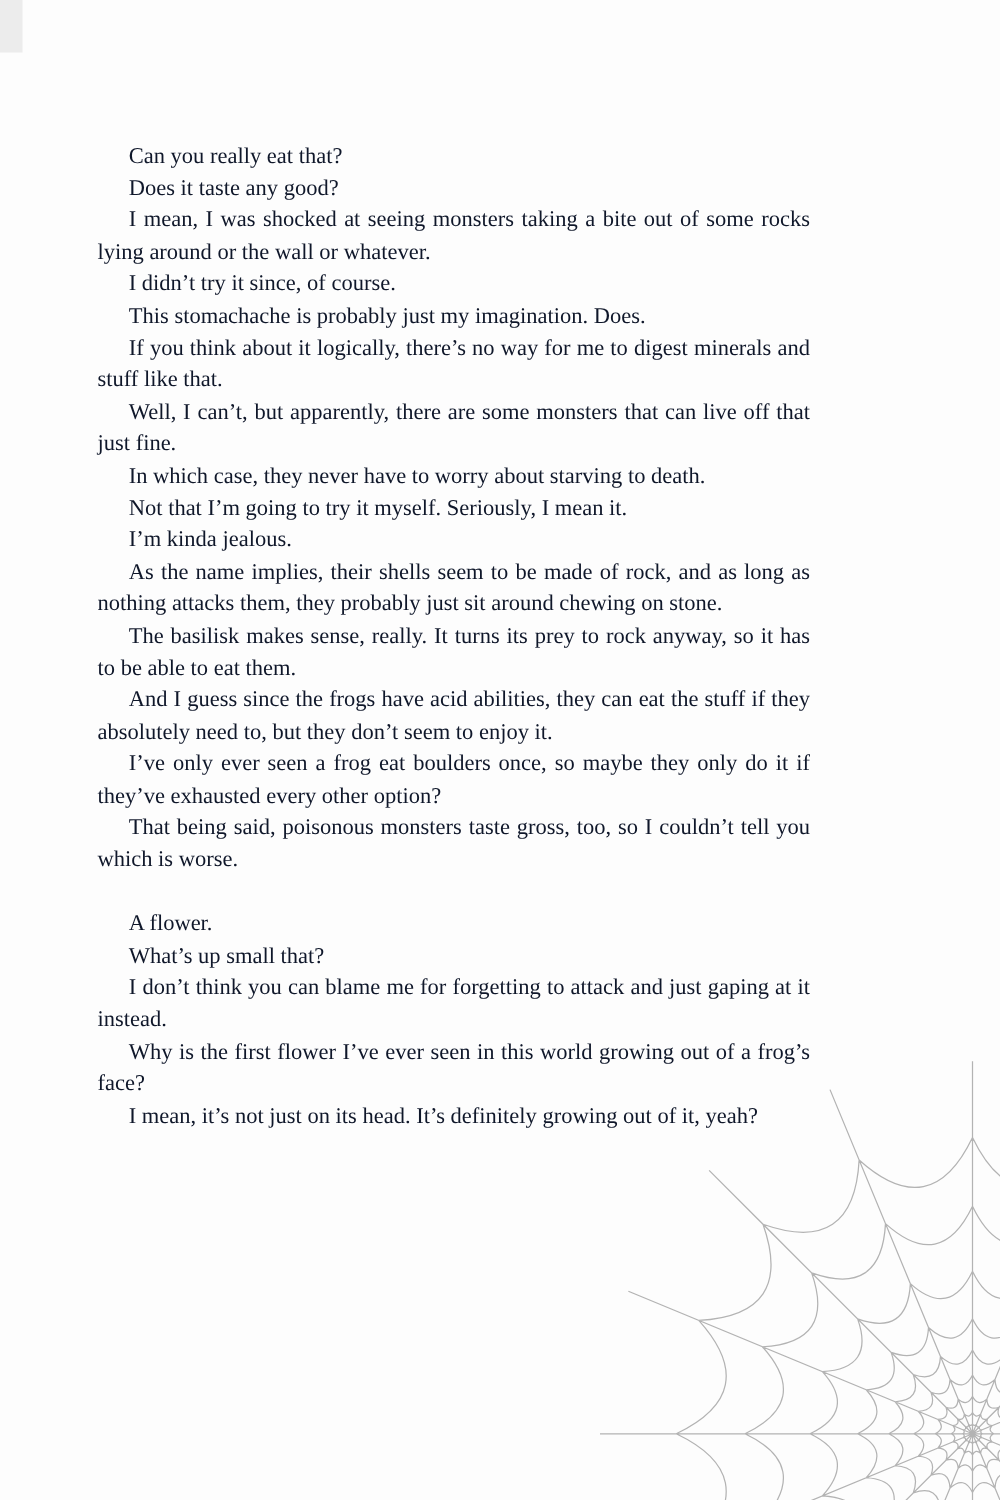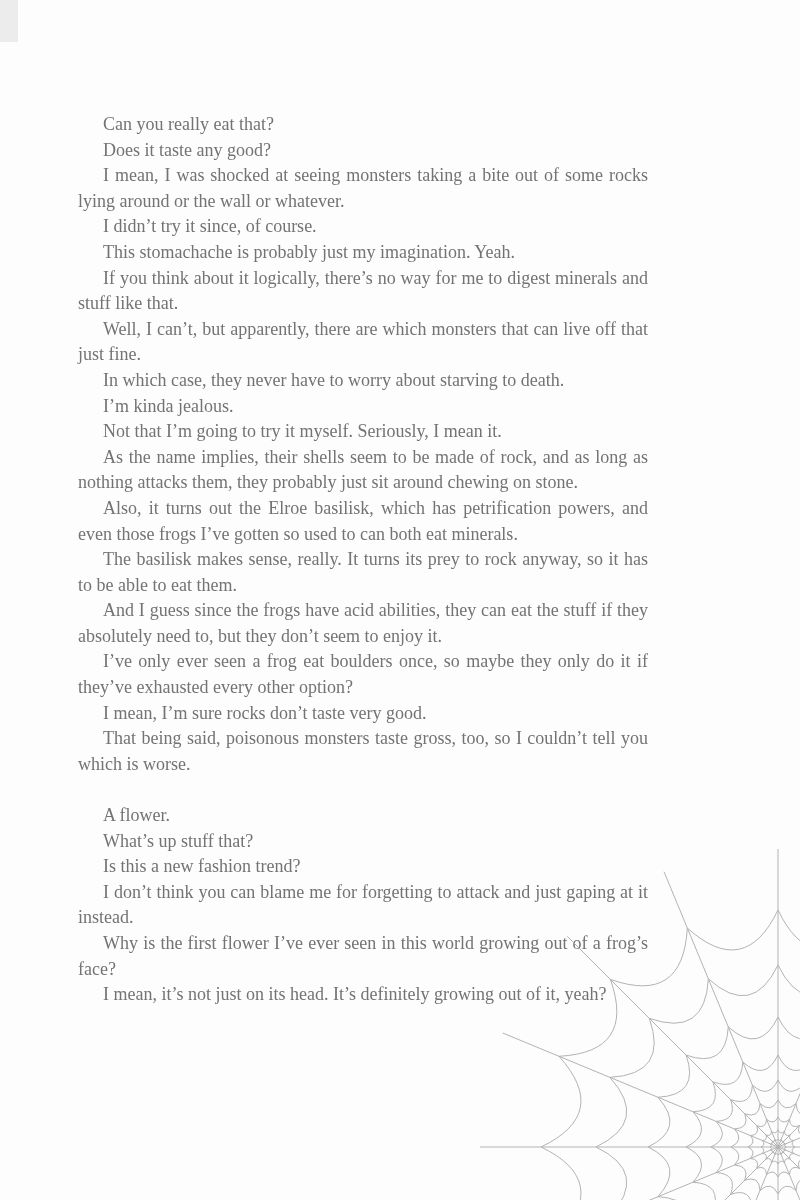--- a/index.html
+++ b/index.html
@@ -21,21 +21,21 @@
     top: 0;
     width: 18px;
     height: 42px;
     background: #ececec;
   }
   .text-block {
     position: absolute;
     left: 78px;
     top: 112px;
     width: 570px;
-    color: #737373;
+    color: #0f172a;
     font-size: 18px;
     line-height: 25.6px;
   }
   .text-block p {
     margin: 0;
     text-indent: 25px;
     text-align: justify;
   }
   .section-break {
     height: 25.6px;
@@ -55,41 +55,38 @@
 <div class="page">
 
   <div class="corner-artifact"></div>
 
   <div class="text-block">
     <div>
         <p>Can you really eat that?</p>
         <p>Does it taste any good?</p>
         <p>I mean, I was shocked at seeing monsters taking a bite out of some rocks lying around or the wall or whatever.</p>
         <p>I didn’t try it since, of course.</p>
-        <p>This stomachache is probably just my imagination. Yeah.</p>
+        <p>This stomachache is probably just my imagination. Does.</p>
         <p>If you think about it logically, there’s no way for me to digest minerals and stuff like that.</p>
-        <p>Well, I can’t, but apparently, there are which monsters that can live off that just fine.</p>
+        <p>Well, I can’t, but apparently, there are some monsters that can live off that just fine.</p>
         <p>In which case, they never have to worry about starving to death.</p>
+        <p>Not that I’m going to try it myself. Seriously, I mean it.</p>
         <p>I’m kinda jealous.</p>
-        <p>Not that I’m going to try it myself. Seriously, I mean it.</p>
         <p>As the name implies, their shells seem to be made of rock, and as long as nothing attacks them, they probably just sit around chewing on stone.</p>
-        <p>Also, it turns out the Elroe basilisk, which has petrification powers, and even those frogs I’ve gotten so used to can both eat minerals.</p>
         <p>The basilisk makes sense, really. It turns its prey to rock anyway, so it has to be able to eat them.</p>
         <p>And I guess since the frogs have acid abilities, they can eat the stuff if they absolutely need to, but they don’t seem to enjoy it.</p>
         <p>I’ve only ever seen a frog eat boulders once, so maybe they only do it if they’ve exhausted every other option?</p>
-        <p>I mean, I’m sure rocks don’t taste very good.</p>
         <p>That being said, poisonous monsters taste gross, too, so I couldn’t tell you which is worse.</p>
       </div>
 
     <div class="section-break"></div>
 
     <div>
         <p>A flower.</p>
-        <p>What’s up stuff that?</p>
-        <p>Is this a new fashion trend?</p>
+        <p>What’s up small that?</p>
         <p>I don’t think you can blame me for forgetting to attack and just gaping at it instead.</p>
         <p>Why is the first flower I’ve ever seen in this world growing out of a frog’s face?</p>
         <p>I mean, it’s not just on its head. It’s definitely growing out of it, yeah?</p>
       </div>
   </div>
 
   <svg class="web-svg" viewBox="0 0 800 1200" xmlns="http://www.w3.org/2000/svg">
       <path d="M778 1147L1076.0 1147.0M778 1147L1053.3 1033.0M778 1147L988.7 936.3M778 1147L892.0 871.7M778 1147L778.0 849.0M778 1147L664.0 871.7M778 1147L567.3 936.3M778 1147L502.7 1033.0M778 1147L480.0 1147.0M778 1147L502.7 1261.0M778 1147L567.3 1357.7M778 1147L664.0 1422.3M778 1147L778.0 1445.0M778 1147L892.0 1422.3M778 1147L988.7 1357.7M778 1147L1053.3 1261.0M786.0 1147.0Q783.6 1145.9 785.4 1143.9M785.4 1143.9Q782.8 1143.8 783.7 1141.3M783.7 1141.3Q781.2 1142.2 781.1 1139.6M781.1 1139.6Q779.1 1141.4 778.0 1139.0M778.0 1139.0Q776.9 1141.4 774.9 1139.6M774.9 1139.6Q774.8 1142.2 772.3 1141.3M772.3 1141.3Q773.2 1143.8 770.6 1143.9M770.6 1143.9Q772.4 1145.9 770.0 1147.0M770.0 1147.0Q772.4 1148.1 770.6 1150.1M770.6 1150.1Q773.2 1150.2 772.3 1152.7M772.3 1152.7Q774.8 1151.8 774.9 1154.4M774.9 1154.4Q776.9 1152.6 778.0 1155.0M778.0 1155.0Q779.1 1152.6 781.1 1154.4M781.1 1154.4Q781.2 1151.8 783.7 1152.7M783.7 1152.7Q782.8 1150.2 785.4 1150.1M785.4 1150.1Q783.6 1148.1 786.0 1147.0M795.0 1147.0Q790.0 1144.6 793.7 1140.5M793.7 1140.5Q788.2 1140.2 790.0 1135.0M790.0 1135.0Q784.8 1136.8 784.5 1131.3M784.5 1131.3Q780.4 1135.0 778.0 1130.0M778.0 1130.0Q775.6 1135.0 771.5 1131.3M771.5 1131.3Q771.2 1136.8 766.0 1135.0M766.0 1135.0Q767.8 1140.2 762.3 1140.5M762.3 1140.5Q766.0 1144.6 761.0 1147.0M761.0 1147.0Q766.0 1149.4 762.3 1153.5M762.3 1153.5Q767.8 1153.8 766.0 1159.0M766.0 1159.0Q771.2 1157.2 771.5 1162.7M771.5 1162.7Q775.6 1159.0 778.0 1164.0M778.0 1164.0Q780.4 1159.0 784.5 1162.7M784.5 1162.7Q784.8 1157.2 790.0 1159.0M790.0 1159.0Q788.2 1153.8 793.7 1153.5M793.7 1153.5Q790.0 1149.4 795.0 1147.0M808.0 1147.0Q799.2 1142.8 805.7 1135.5M805.7 1135.5Q796.0 1135.0 799.2 1125.8M799.2 1125.8Q790.0 1129.0 789.5 1119.3M789.5 1119.3Q782.2 1125.8 778.0 1117.0M778.0 1117.0Q773.8 1125.8 766.5 1119.3M766.5 1119.3Q766.0 1129.0 756.8 1125.8M756.8 1125.8Q760.0 1135.0 750.3 1135.5M750.3 1135.5Q756.8 1142.8 748.0 1147.0M748.0 1147.0Q756.8 1151.2 750.3 1158.5M750.3 1158.5Q760.0 1159.0 756.8 1168.2M756.8 1168.2Q766.0 1165.0 766.5 1174.7M766.5 1174.7Q773.8 1168.2 778.0 1177.0M778.0 1177.0Q782.2 1168.2 789.5 1174.7M789.5 1174.7Q790.0 1165.0 799.2 1168.2M799.2 1168.2Q796.0 1159.0 805.7 1158.5M805.7 1158.5Q799.2 1151.2 808.0 1147.0M825.0 1147.0Q811.2 1140.4 821.4 1129.0M821.4 1129.0Q806.1 1128.2 811.2 1113.8M811.2 1113.8Q796.8 1118.9 796.0 1103.6M796.0 1103.6Q784.6 1113.8 778.0 1100.0M778.0 1100.0Q771.4 1113.8 760.0 1103.6M760.0 1103.6Q759.2 1118.9 744.8 1113.8M744.8 1113.8Q749.9 1128.2 734.6 1129.0M734.6 1129.0Q744.8 1140.4 731.0 1147.0M731.0 1147.0Q744.8 1153.6 734.6 1165.0M734.6 1165.0Q749.9 1165.8 744.8 1180.2M744.8 1180.2Q759.2 1175.1 760.0 1190.4M760.0 1190.4Q771.4 1180.2 778.0 1194.0M778.0 1194.0Q784.6 1180.2 796.0 1190.4M796.0 1190.4Q796.8 1175.1 811.2 1180.2M811.2 1180.2Q806.1 1165.8 821.4 1165.0M821.4 1165.0Q811.2 1153.6 825.0 1147.0M845.0 1147.0Q825.3 1137.6 839.9 1121.4M839.9 1121.4Q818.1 1120.2 825.4 1099.6M825.4 1099.6Q804.8 1106.9 803.6 1085.1M803.6 1085.1Q787.4 1099.7 778.0 1080.0M778.0 1080.0Q768.6 1099.7 752.4 1085.1M752.4 1085.1Q751.2 1106.9 730.6 1099.6M730.6 1099.6Q737.9 1120.2 716.1 1121.4M716.1 1121.4Q730.7 1137.6 711.0 1147.0M711.0 1147.0Q730.7 1156.4 716.1 1172.6M716.1 1172.6Q737.9 1173.8 730.6 1194.4M730.6 1194.4Q751.2 1187.1 752.4 1208.9M752.4 1208.9Q768.6 1194.3 778.0 1214.0M778.0 1214.0Q787.4 1194.3 803.6 1208.9M803.6 1208.9Q804.8 1187.1 825.4 1194.4M825.4 1194.4Q818.1 1173.8 839.9 1172.6M839.9 1172.6Q825.3 1156.4 845.0 1147.0M870.0 1147.0Q843.0 1134.1 863.0 1111.8M863.0 1111.8Q833.1 1110.2 843.1 1081.9M843.1 1081.9Q814.8 1091.9 813.2 1062.0M813.2 1062.0Q790.9 1082.0 778.0 1055.0M778.0 1055.0Q765.1 1082.0 742.8 1062.0M742.8 1062.0Q741.2 1091.9 712.9 1081.9M712.9 1081.9Q722.9 1110.2 693.0 1111.8M693.0 1111.8Q713.0 1134.1 686.0 1147.0M686.0 1147.0Q713.0 1159.9 693.0 1182.2M693.0 1182.2Q722.9 1183.8 712.9 1212.1M712.9 1212.1Q741.2 1202.1 742.8 1232.0M742.8 1232.0Q765.1 1212.0 778.0 1239.0M778.0 1239.0Q790.9 1212.0 813.2 1232.0M813.2 1232.0Q814.8 1202.1 843.1 1212.1M843.1 1212.1Q833.1 1183.8 863.0 1182.2M863.0 1182.2Q843.0 1159.9 870.0 1147.0M908.0 1147.0Q869.8 1128.7 898.1 1097.3M898.1 1097.3Q855.8 1095.0 869.9 1055.1M869.9 1055.1Q830.0 1069.2 827.7 1026.9M827.7 1026.9Q796.3 1055.2 778.0 1017.0M778.0 1017.0Q759.7 1055.2 728.3 1026.9M728.3 1026.9Q726.0 1069.2 686.1 1055.1M686.1 1055.1Q700.2 1095.0 657.9 1097.3M657.9 1097.3Q686.2 1128.7 648.0 1147.0M648.0 1147.0Q686.2 1165.3 657.9 1196.7M657.9 1196.7Q700.2 1199.0 686.1 1238.9M686.1 1238.9Q726.0 1224.8 728.3 1267.1M728.3 1267.1Q759.7 1238.8 778.0 1277.0M778.0 1277.0Q796.3 1238.8 827.7 1267.1M827.7 1267.1Q830.0 1224.8 869.9 1238.9M869.9 1238.9Q855.8 1199.0 898.1 1196.7M898.1 1196.7Q869.8 1165.3 908.0 1147.0M960.0 1147.0Q906.5 1121.4 946.1 1077.4M946.1 1077.4Q887.0 1074.2 906.7 1018.3M906.7 1018.3Q850.8 1038.0 847.6 978.9M847.6 978.9Q803.6 1018.5 778.0 965.0M778.0 965.0Q752.4 1018.5 708.4 978.9M708.4 978.9Q705.2 1038.0 649.3 1018.3M649.3 1018.3Q669.0 1074.2 609.9 1077.4M609.9 1077.4Q649.5 1121.4 596.0 1147.0M596.0 1147.0Q649.5 1172.6 609.9 1216.6M609.9 1216.6Q669.0 1219.8 649.3 1275.7M649.3 1275.7Q705.2 1256.0 708.4 1315.1M708.4 1315.1Q752.4 1275.5 778.0 1329.0M778.0 1329.0Q803.6 1275.5 847.6 1315.1M847.6 1315.1Q850.8 1256.0 906.7 1275.7M906.7 1275.7Q887.0 1219.8 946.1 1216.6M946.1 1216.6Q906.5 1172.6 960.0 1147.0M1015.0 1147.0Q945.4 1113.7 997.0 1056.3M997.0 1056.3Q919.9 1052.2 945.6 979.4M945.6 979.4Q872.8 1005.1 868.7 928.0M868.7 928.0Q811.3 979.6 778.0 910.0M778.0 910.0Q744.7 979.6 687.3 928.0M687.3 928.0Q683.2 1005.1 610.4 979.4M610.4 979.4Q636.1 1052.2 559.0 1056.3M559.0 1056.3Q610.6 1113.7 541.0 1147.0M541.0 1147.0Q610.6 1180.3 559.0 1237.7M559.0 1237.7Q636.1 1241.8 610.4 1314.6M610.4 1314.6Q683.2 1288.9 687.3 1366.0M687.3 1366.0Q744.7 1314.4 778.0 1384.0M778.0 1384.0Q811.3 1314.4 868.7 1366.0M868.7 1366.0Q872.8 1288.9 945.6 1314.6M945.6 1314.6Q919.9 1241.8 997.0 1237.7M997.0 1237.7Q945.4 1180.3 1015.0 1147.0" fill="none" stroke="#b3b3b3" stroke-width="1"></path>
     </svg>
 

